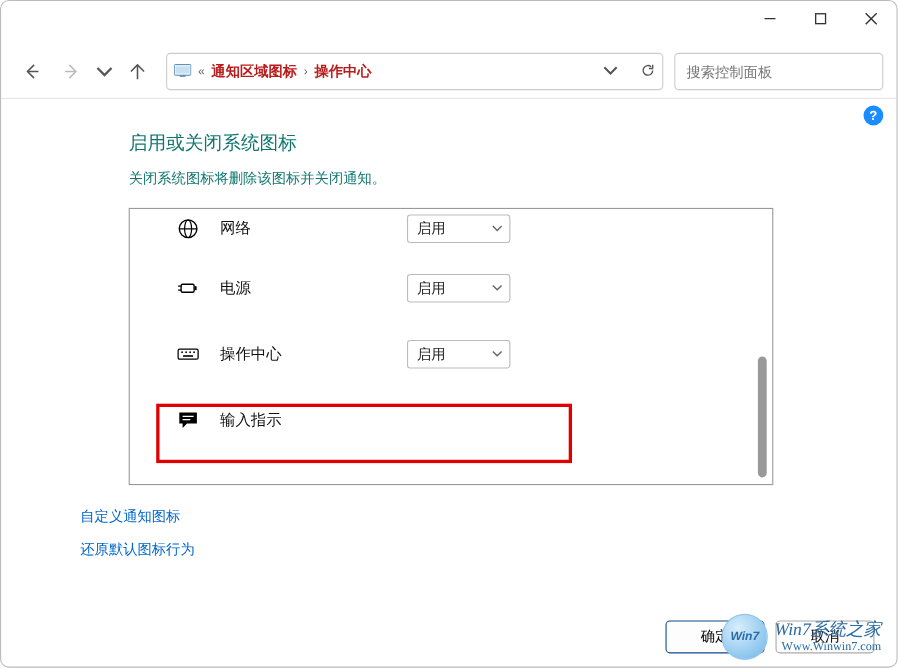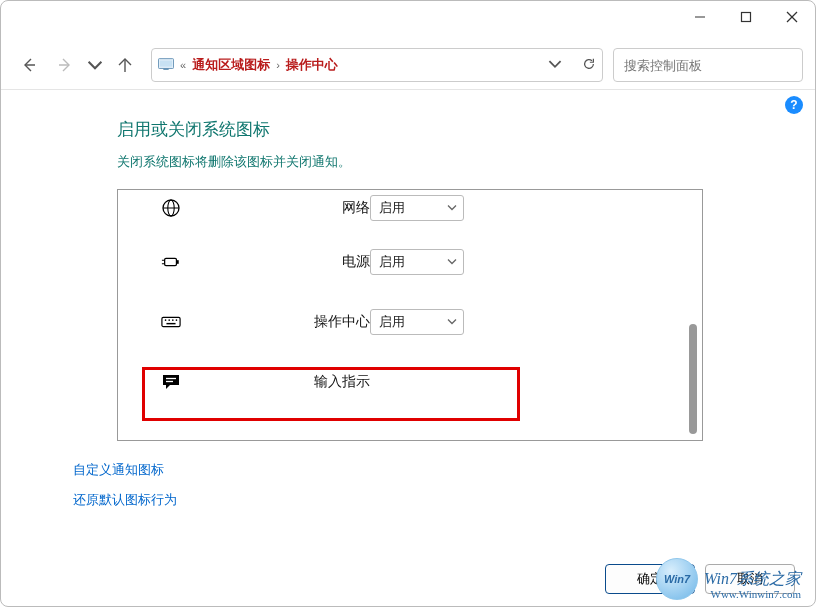--- a/index.html
+++ b/index.html
@@ -110,21 +110,20 @@
     font-size: 13px;
   }
 
   .list-box {
     margin-left: 92px;
     width: 586px;
     height: 252px;
     border: 1px solid #999;
     position: relative;
     overflow: hidden;
-    text-align: right;
   }
   .scrollbar {
     position: absolute;
     right: 2px; top: 4px; bottom: 4px; width: 14px;
     display: flex; flex-direction: column; align-items: center;
   }
   .scrollbar .thumb {
     position: absolute;
     width: 8px;
     background: #999;
@@ -196,21 +195,21 @@
     background: #fdfdfd;
     display: flex; align-items: center; justify-content: center;
     font-size: 13px;
   }
   .btn.primary { border-color: #0a4b8c; }
 
   
   .watermark {
     position: absolute;
     bottom: 6px; right: 14px;
-    display: flex; align-items: flex-end; gap: 6px;
+    display: flex; align-items: center; gap: 6px;
     pointer-events: none;
   }
   .wm-badge {
     width: 42px; height: 42px; border-radius: 50%;
     background: radial-gradient(circle at 35% 30%, #d8eefc, #6eb6e8);
     border: 1px solid #8fc7ec;
     display:flex;align-items:center;justify-content:center;
     color:#2a6aa5;font-size:11px;font-style:italic;font-weight:bold;
   }
   .wm-text { font-size: 16px; color:#2a6aa5; font-style: italic; font-family: "KaiTi", serif; text-align:right; line-height:1.1;}

